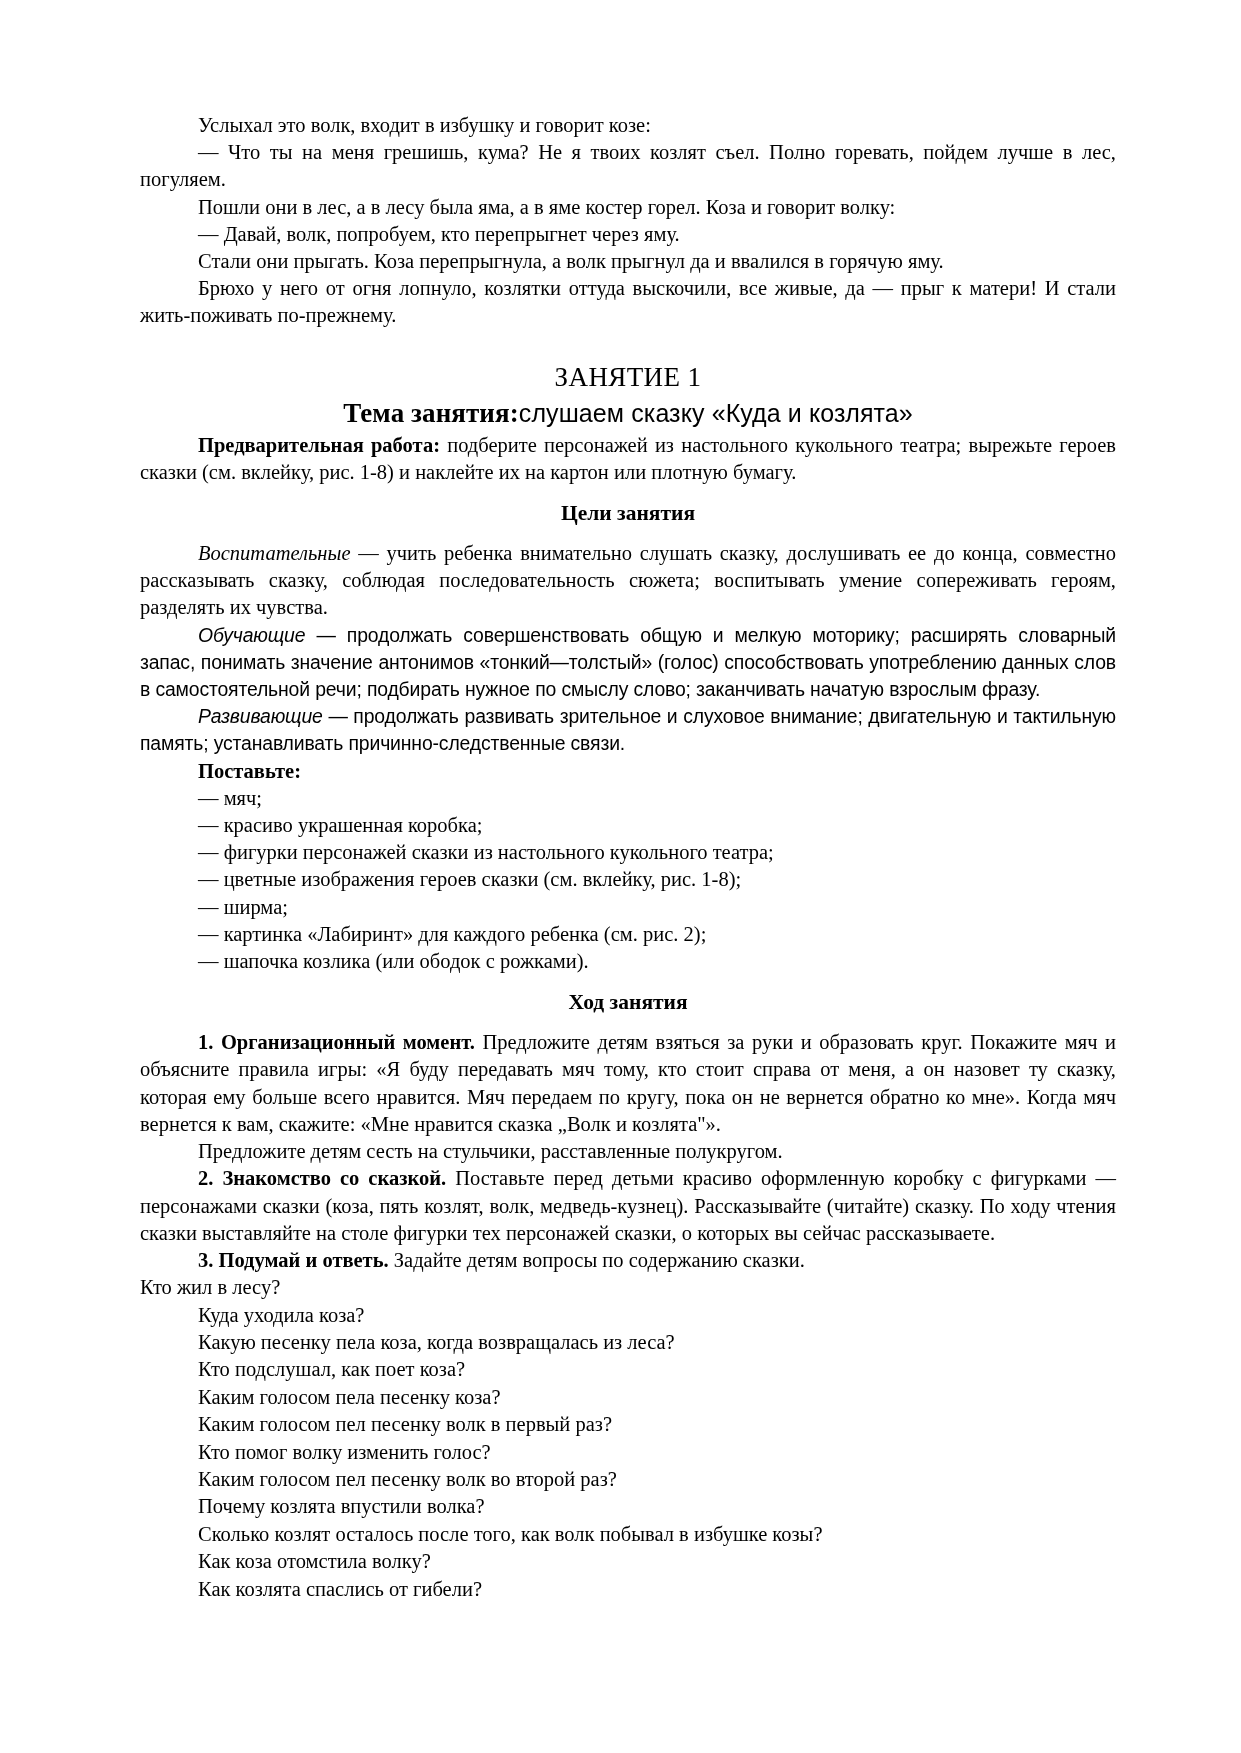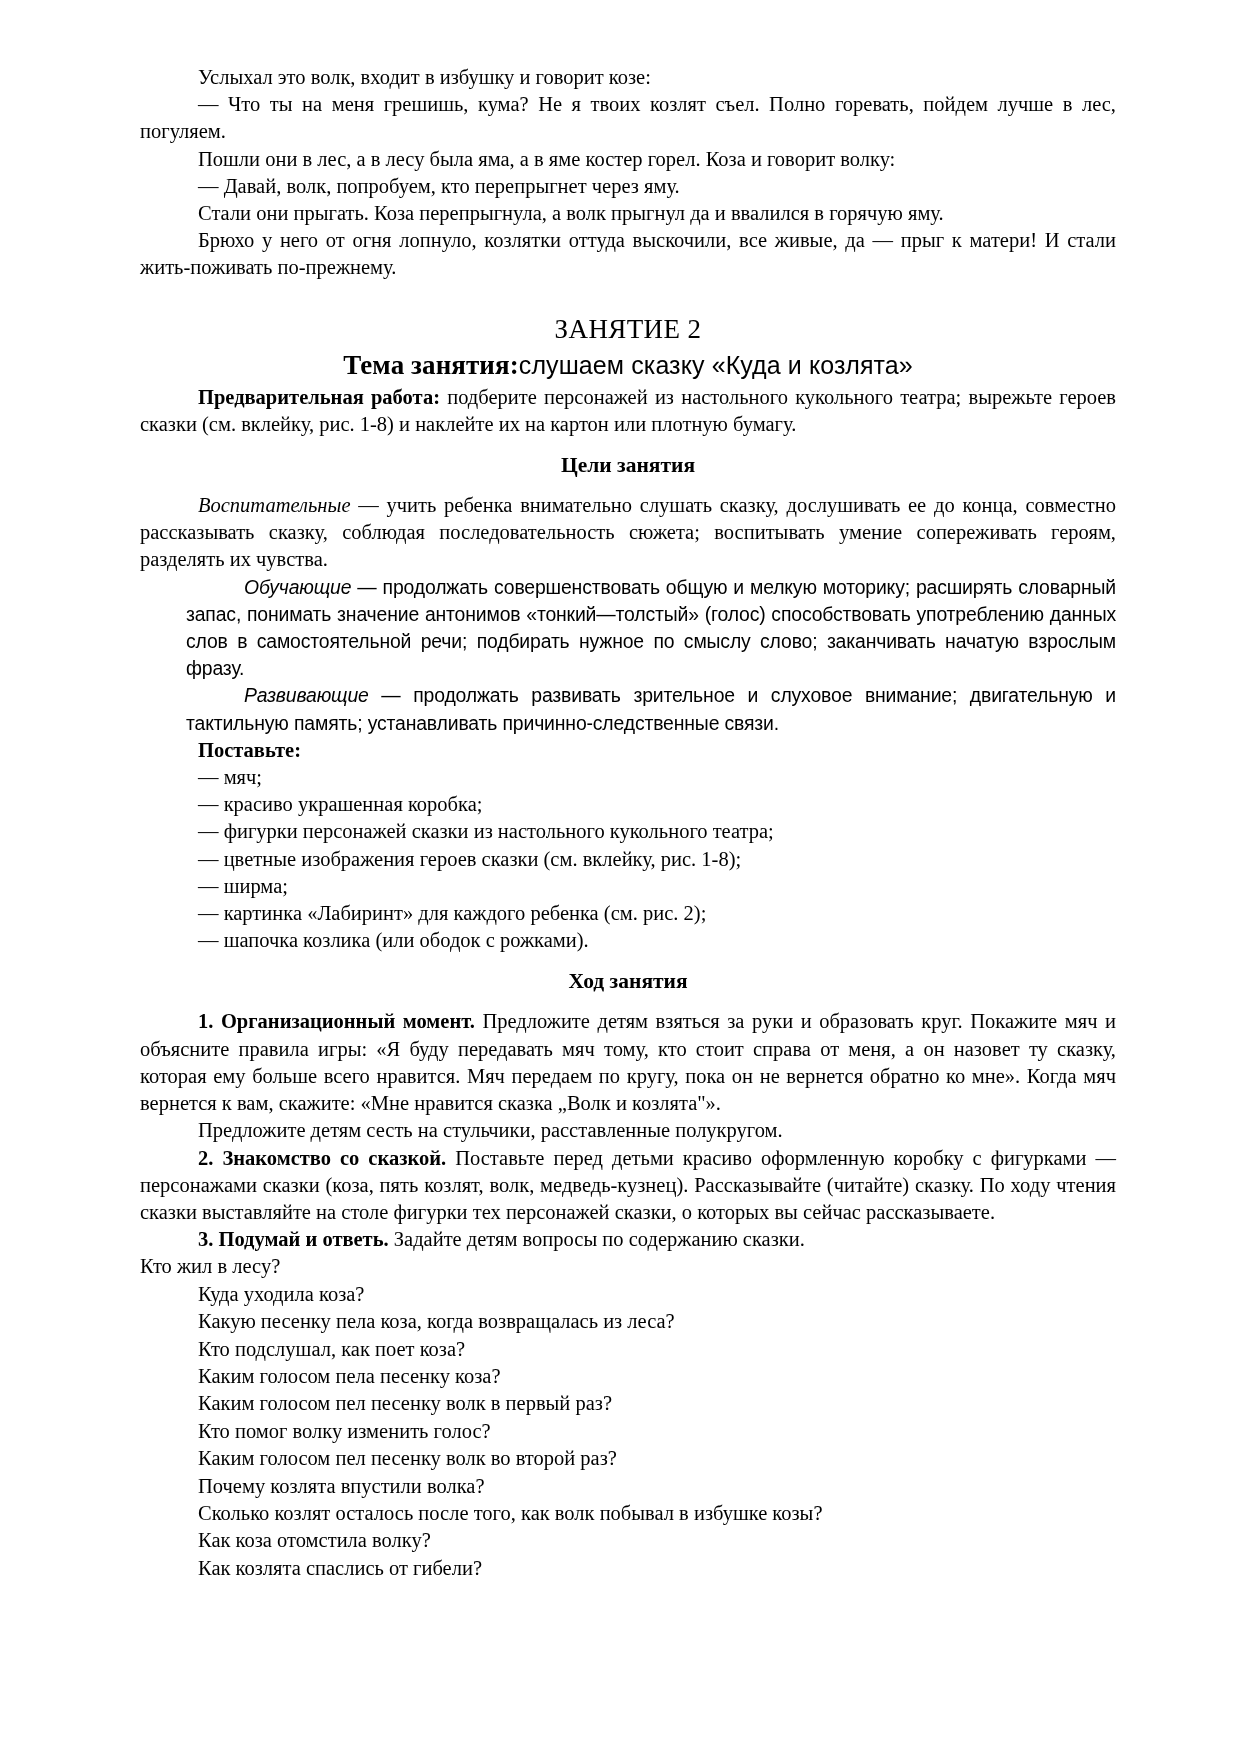--- a/index.html
+++ b/index.html
@@ -14,40 +14,39 @@
     font-family: "Liberation Serif", "DejaVu Serif", serif;
     color: #000000;
     -webkit-font-smoothing: none;
   }
   .page {
     position: absolute;
     left: 0; top: 0;
     width: 1241px;
     height: 1312px;
     box-sizing: border-box;
-    padding: 64px 125px 0 140px;
+    padding: 112px 125px 0 140px;
   }
   .col {
     width: 976px;
   }
 
   
   p.body {
     margin: 0;
     font-size: 20.5px;
     line-height: 27.2px;
     text-align: justify;
     text-indent: 58px;
     hyphens: none;
   }
   p.sans {
     font-family: "Liberation Sans", "DejaVu Sans", sans-serif;
     font-size: 19.4px;
     letter-spacing: -0.15px;
-    margin-left: 46px;
   }
 
   h1.lesson-title {
     margin: 0;
     font-weight: normal;
     font-size: 27px;
     line-height: 34px;
     text-align: center;
     letter-spacing: 0.4px;
   }
@@ -119,21 +118,21 @@
       <p class="body">Услыхал это волк, входит в избушку и говорит козе:</p>
       <p class="body">—   Что ты на меня грешишь, кума? Не я твоих козлят съел. Полно горевать, пойдем лучше в лес, погуляем.</p>
       <p class="body">Пошли они в лес, а в лесу была яма, а в яме костер горел. Коза и говорит волку:</p>
       <p class="body">—   Давай, волк, попробуем, кто перепрыгнет через яму.</p>
       <p class="body">Стали они прыгать. Коза перепрыгнула, а волк прыгнул да и ввалился в горячую яму.</p>
       <p class="body">Брюхо у него от огня лопнуло, козлятки оттуда выскочили, все живые, да — прыг к матери! И стали жить-поживать по-прежнему.</p>
     </div>
 
     <div class="gap-xl"></div>
 
-    <h1 class="lesson-title">ЗАНЯТИЕ 2</h1>
+    <h1 class="lesson-title">ЗАНЯТИЕ 1</h1>
 
     <h2 class="topic">
       <span class="lbl">Тема занятия:</span><span class="val">слушаем сказку «Куда и козлята»</span>
     </h2>
 
     <p class="body">
       <span class="b">Предварительная   работа:</span>
       <span>подберите  персонажей  из  настольного  кукольного  театра; вырежьте героев сказки (см. вклейку, рис. 1-8) и наклейте их на картон или плотную бумагу.</span>
     </p>
 

